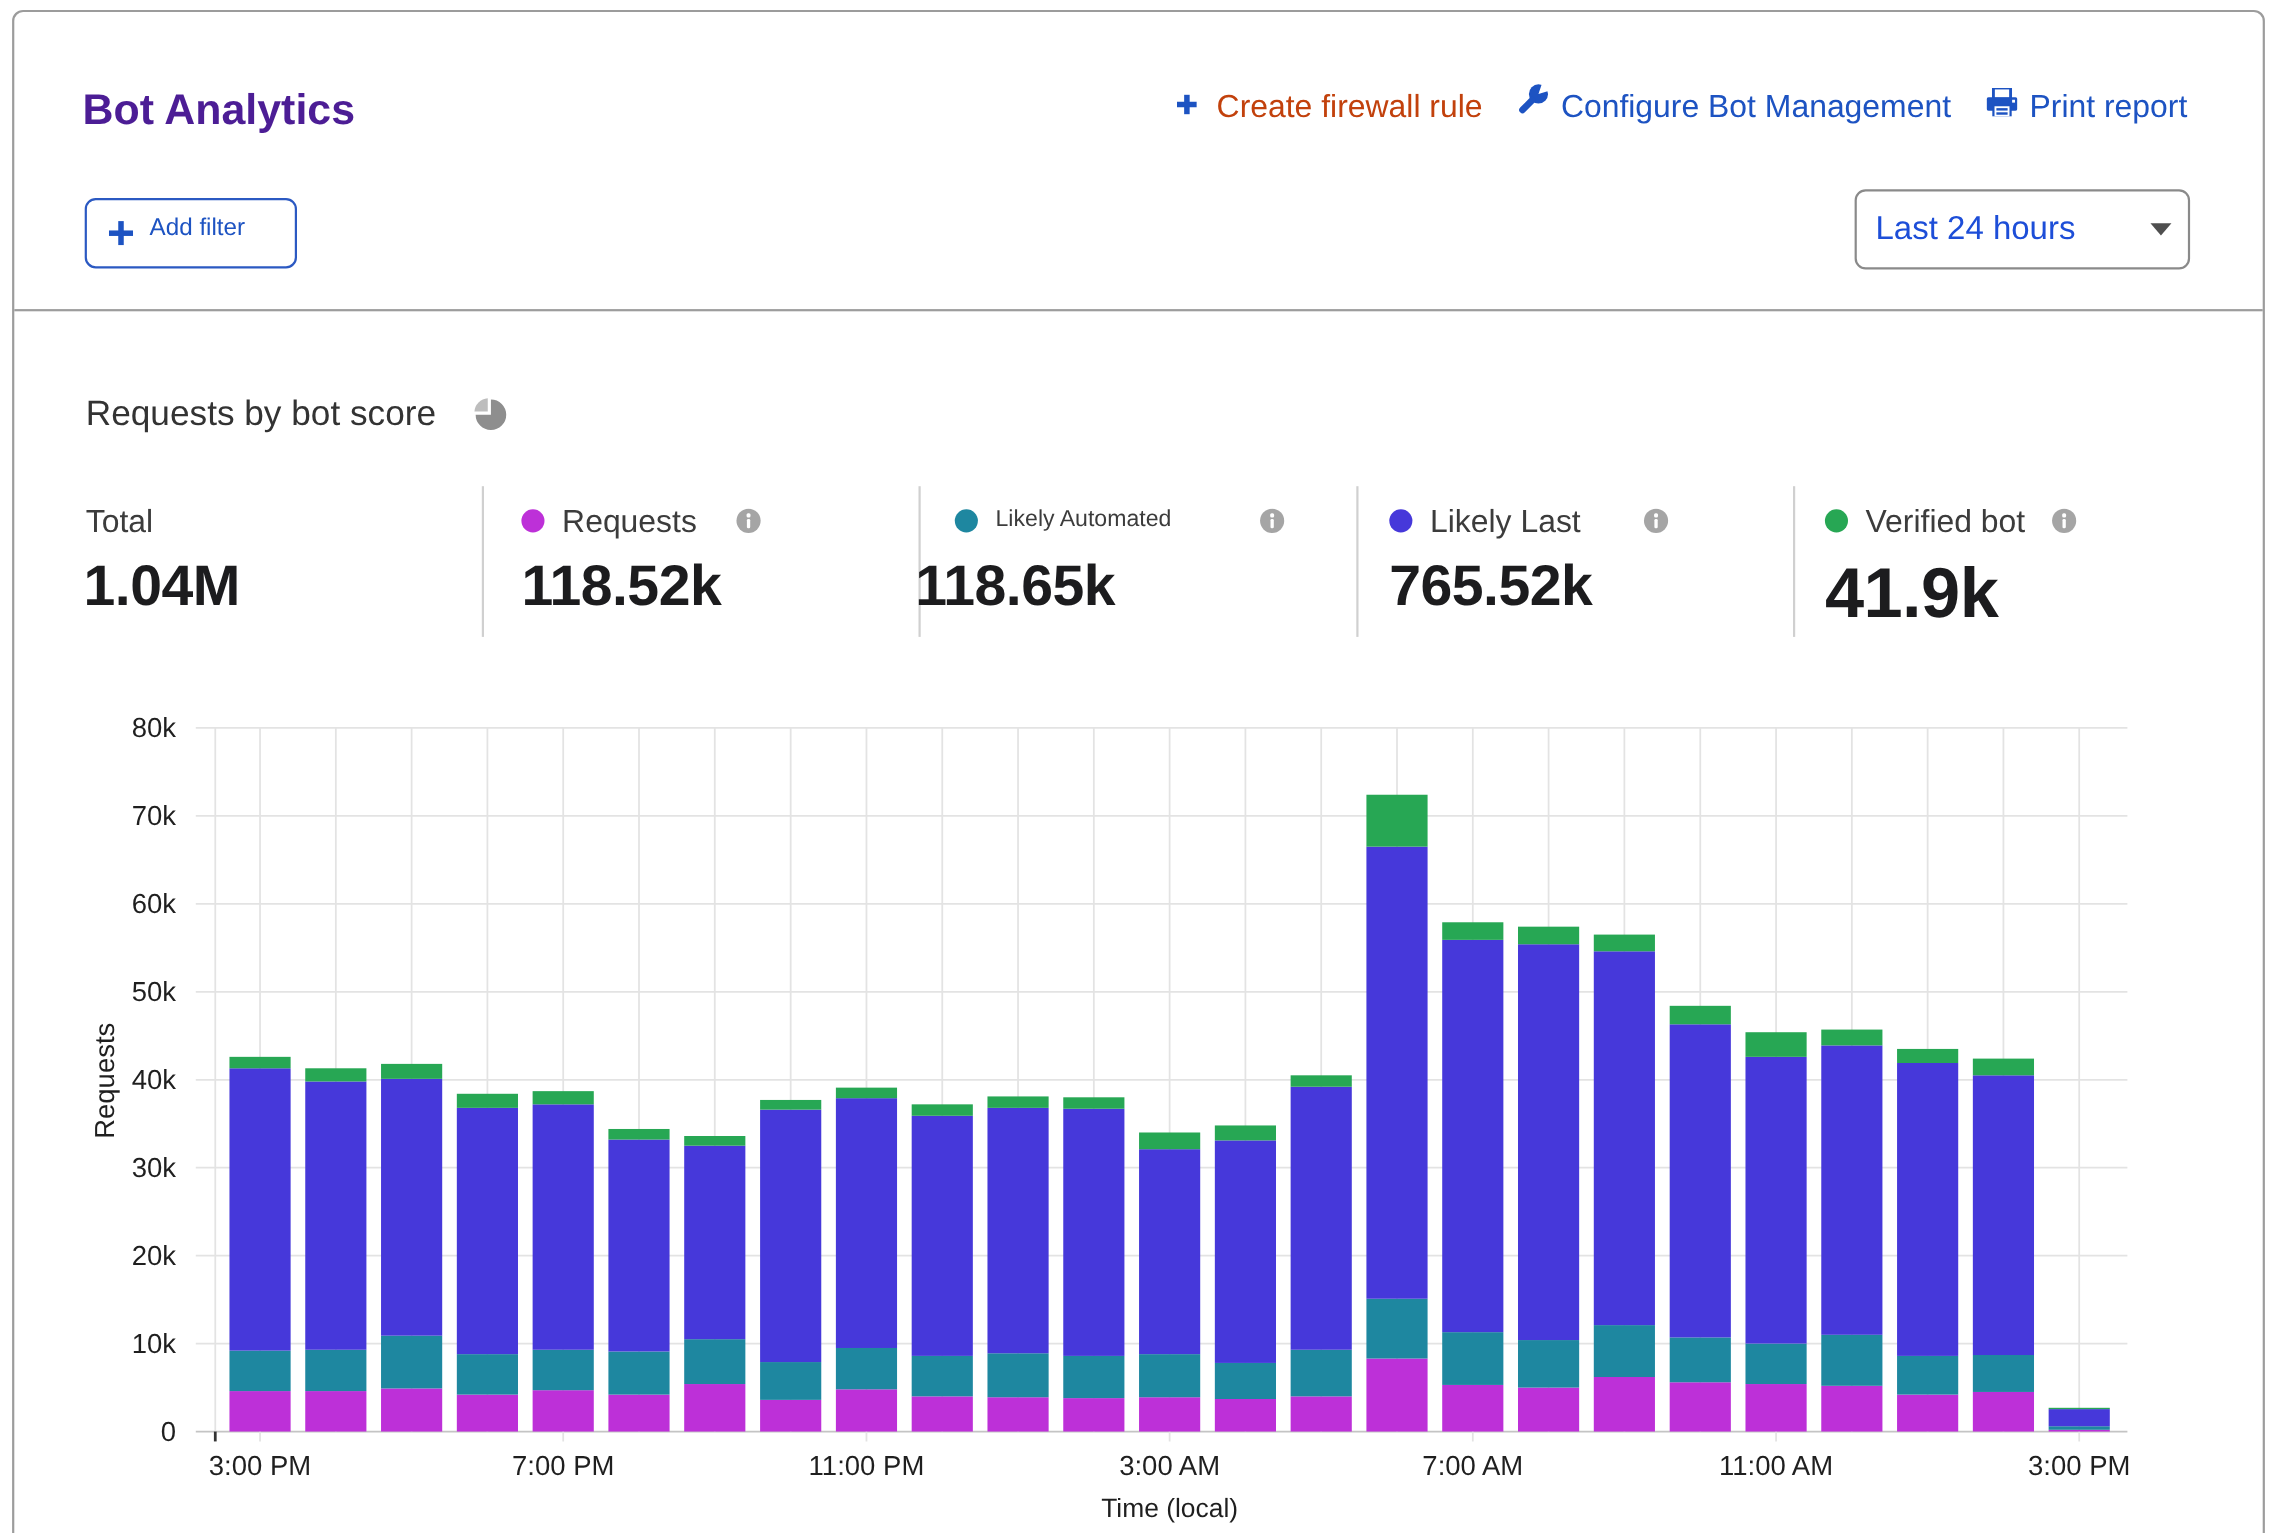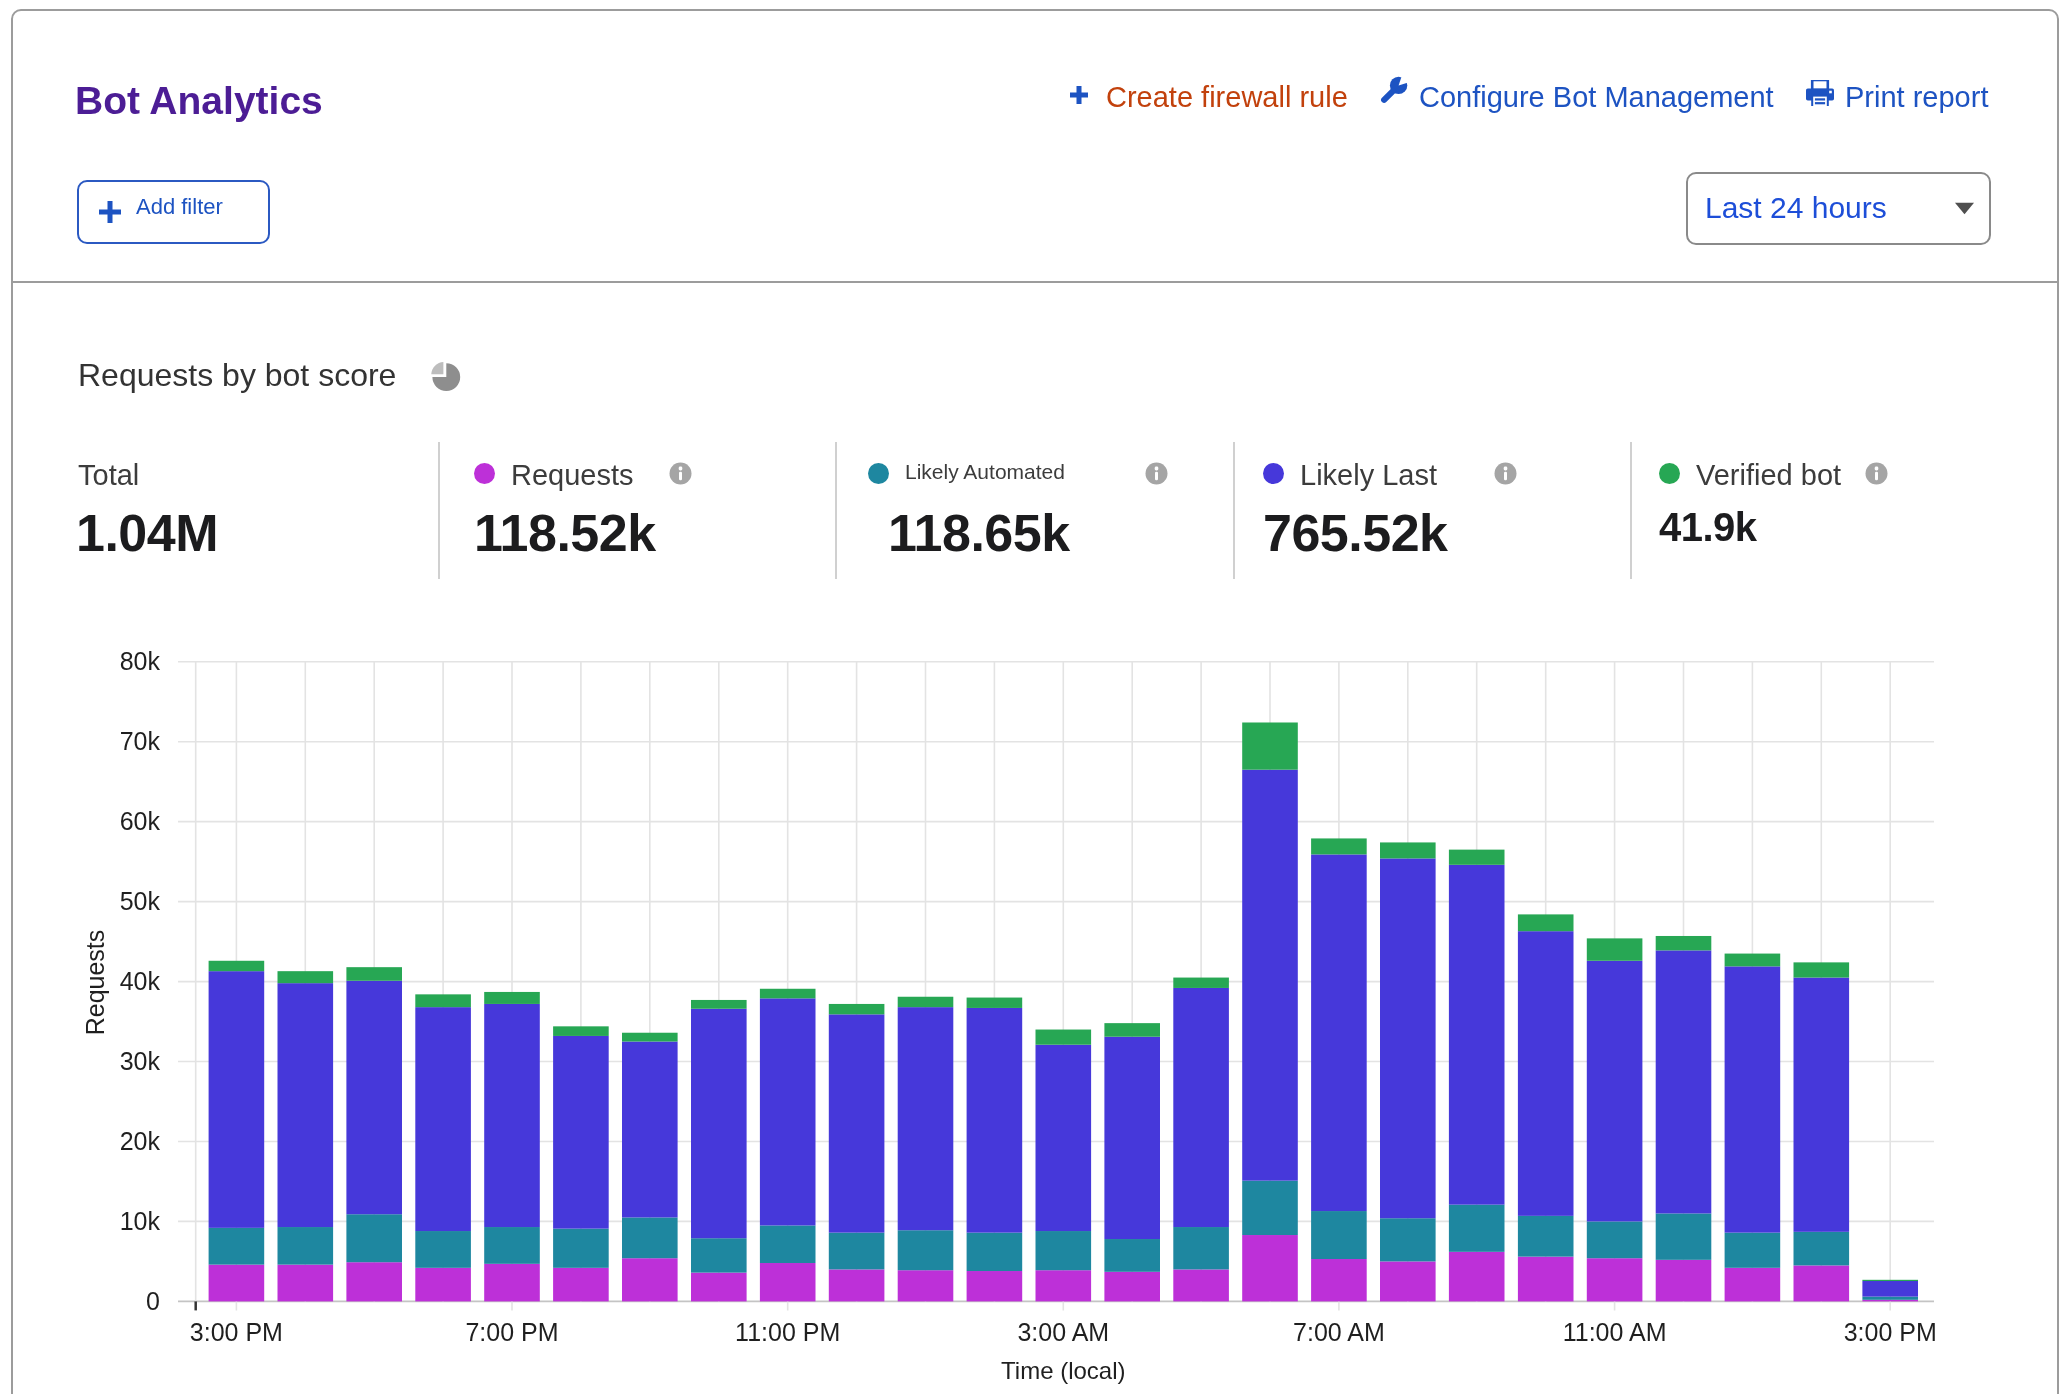--- a/index.html
+++ b/index.html
@@ -44,27 +44,27 @@
 <div style="position:absolute;left:835px;top:442px;width:2px;height:137px;background:#d0d0d0;"></div>
 <div style="position:absolute;left:1233px;top:442px;width:2px;height:137px;background:#d0d0d0;"></div>
 <div style="position:absolute;left:1630px;top:442px;width:2px;height:137px;background:#d0d0d0;"></div>
 <div style="position:absolute;left:78px;top:460.8px;font-size:29px;font-weight:400;color:#3c3c3c;line-height:1;white-space:nowrap;letter-spacing:0">Total</div>
 <div style="position:absolute;left:76px;top:507.4px;font-size:52px;font-weight:700;color:#1c1c1e;line-height:1;white-space:nowrap;letter-spacing:-0.5px">1.04M</div>
 <div style="position:absolute;left:474px;top:463px;width:21px;height:21px;border-radius:50%;background:#bd30d8"></div>
 <div style="position:absolute;left:511px;top:460.8px;font-size:29px;font-weight:400;color:#3c3c3c;line-height:1;white-space:nowrap;letter-spacing:0">Requests</div>
 <div style="position:absolute;left:474px;top:507.4px;font-size:52px;font-weight:700;color:#1c1c1e;line-height:1;white-space:nowrap;letter-spacing:-0.5px">118.52k</div>
 <div style="position:absolute;left:868px;top:463px;width:21px;height:21px;border-radius:50%;background:#1e87a0"></div>
 <div style="position:absolute;left:905px;top:460.8px;font-size:21px;font-weight:400;color:#3c3c3c;line-height:1;white-space:nowrap;letter-spacing:0">Likely Automated</div>
-<div style="position:absolute;left:888px;top:507.4px;font-size:52px;font-weight:700;color:#1c1c1e;line-height:1;white-space:nowrap;letter-spacing:-0.5px">118.65k</div>
+<div style="position:absolute;left:832px;top:507.4px;font-size:52px;font-weight:700;color:#1c1c1e;line-height:1;white-space:nowrap;letter-spacing:-0.5px">118.65k</div>
 <div style="position:absolute;left:1263px;top:463px;width:21px;height:21px;border-radius:50%;background:#4638da"></div>
 <div style="position:absolute;left:1300px;top:460.8px;font-size:29px;font-weight:400;color:#3c3c3c;line-height:1;white-space:nowrap;letter-spacing:0">Likely Last</div>
 <div style="position:absolute;left:1263px;top:507.4px;font-size:52px;font-weight:700;color:#1c1c1e;line-height:1;white-space:nowrap;letter-spacing:-0.5px">765.52k</div>
 <div style="position:absolute;left:1659px;top:463px;width:21px;height:21px;border-radius:50%;background:#27a754"></div>
 <div style="position:absolute;left:1696px;top:460.8px;font-size:29px;font-weight:400;color:#3c3c3c;line-height:1;white-space:nowrap;letter-spacing:0">Verified bot</div>
-<div style="position:absolute;left:1659px;top:507.4px;font-size:40px;font-weight:700;color:#1c1c1e;line-height:1;white-space:nowrap;letter-spacing:-0.5px">41.9k</div>
+<div style="position:absolute;left:1659px;top:507.4px;font-size:64px;font-weight:700;color:#1c1c1e;line-height:1;white-space:nowrap;letter-spacing:-0.5px">41.9k</div>
 <svg style="position:absolute;left:669px;top:462px" width="23" height="23" viewBox="0 0 23 23">
     <circle cx="11.5" cy="11.5" r="11" fill="#a5a5a5"></circle>
     <rect x="9.7" y="4.6" width="3.6" height="3.8" rx="1.4" fill="#fff"></rect>
     <rect x="10" y="9.8" width="3" height="8.4" rx="1.2" fill="#fff"></rect>
   </svg>
 <svg style="position:absolute;left:1145px;top:462px" width="23" height="23" viewBox="0 0 23 23">
     <circle cx="11.5" cy="11.5" r="11" fill="#a5a5a5"></circle>
     <rect x="9.7" y="4.6" width="3.6" height="3.8" rx="1.4" fill="#fff"></rect>
     <rect x="10" y="9.8" width="3" height="8.4" rx="1.2" fill="#fff"></rect>
   </svg>

